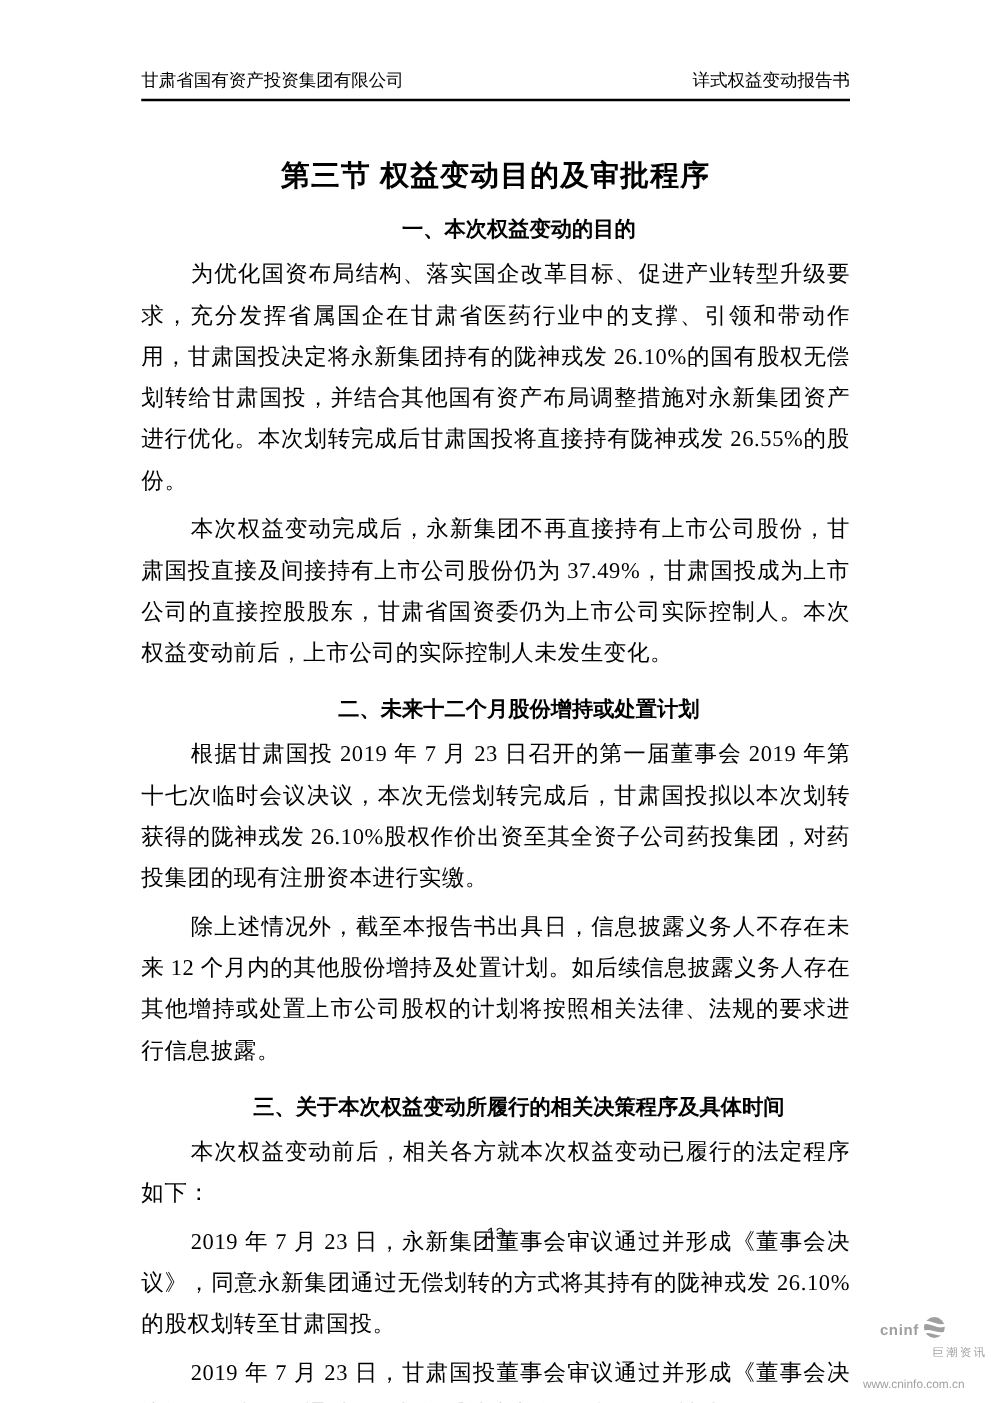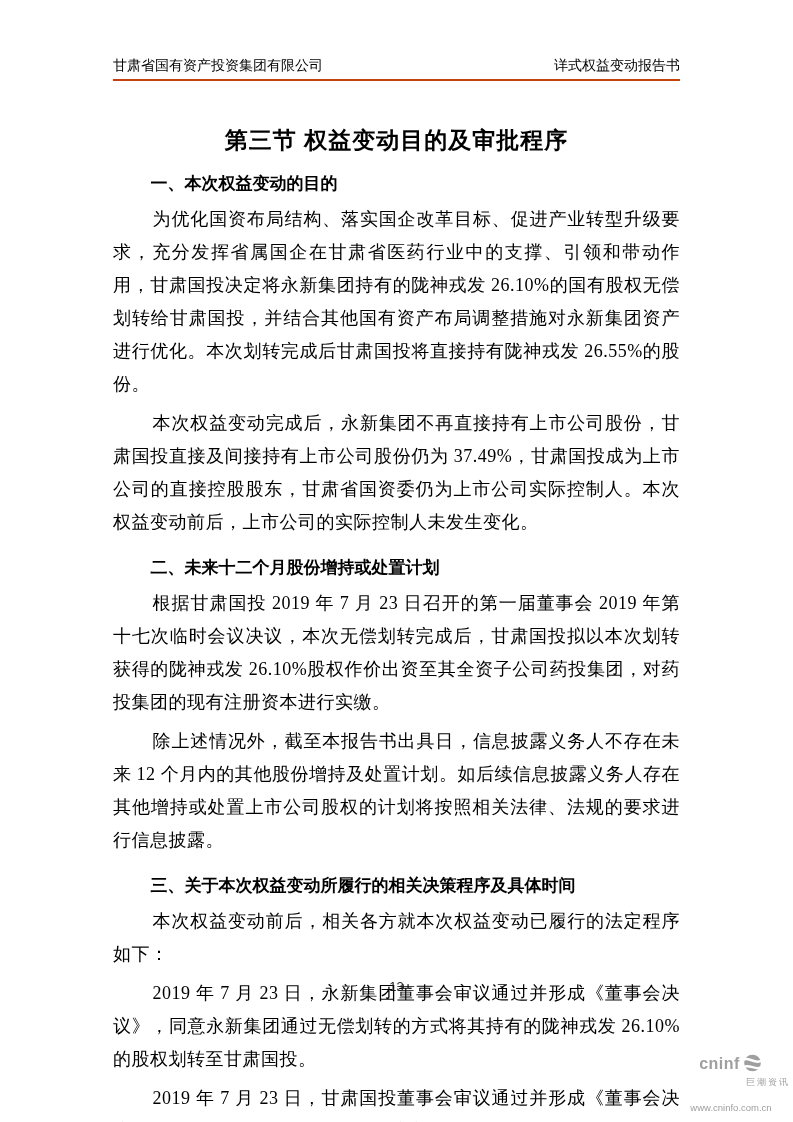--- a/index.html
+++ b/index.html
@@ -15,38 +15,39 @@
     font-family: "Liberation Serif", "DejaVu Serif", serif;
     overflow: hidden;
   }
   .doc-header {
     display: flex;
     justify-content: space-between;
     align-items: flex-end;
     font-size: 14px;
     line-height: 18px;
     padding-bottom: 4px;
-    border-bottom: 2px solid #c2410c;
+    border-bottom: 2px solid #000000;
   }
   h1.doc-title {
     margin: 44px 0 8px 0;
     text-align: center;
     font-size: 23px;
     line-height: 30px;
     font-weight: bold;
     letter-spacing: 1px;
     font-family: "Liberation Sans", "DejaVu Sans", sans-serif;
   }
   h2.sec-heading {
     margin: 16px 0 0 0;
     font-size: 17px;
     line-height: 26px;
     font-weight: bold;
     text-indent: 2.2em;
     font-family: "Liberation Sans", "DejaVu Sans", sans-serif;
+    text-align: center;
   }
   p.para {
     margin: 6px 0 0 0;
     font-size: 18px;
     line-height: 33px;
     text-indent: 2.2em;
     text-align: justify;
     letter-spacing: 0.5px;
   }
   .page-number {
@@ -70,21 +71,21 @@
     line-height: 1;
   }
   .cninfo-logo .logo-row {
     display: flex;
     align-items: center;
     justify-content: center;
     gap: 2px;
   }
   .cninfo-logo .brand {
     font-weight: bold;
-    font-size: 16px;
+    font-size: 12px;
     letter-spacing: 0.5px;
   }
   .cninfo-logo .cn {
     font-size: 9px;
     margin-top: 2px;
     letter-spacing: 2px;
     text-align: right;
   }
   .cninfo-logo .url {
     font-size: 9.5px;

